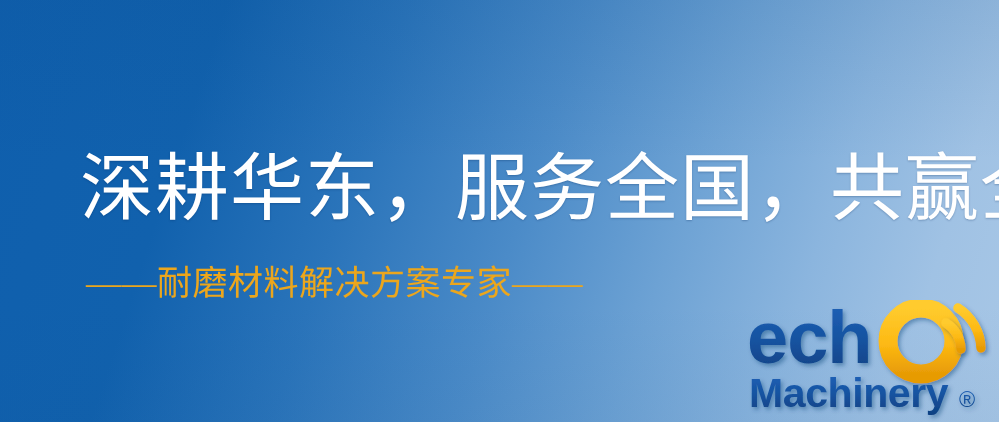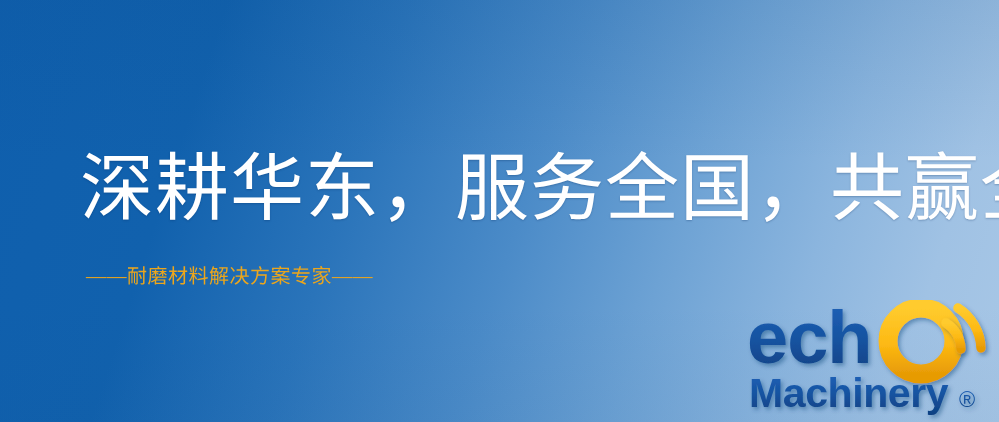--- a/index.html
+++ b/index.html
@@ -56,21 +56,21 @@
     text-shadow: 0 1px 2px rgba(0,40,90,0.28);
     z-index: 3;
   }
 
   .subhead {
     position: absolute;
     left: 86px;
     top: 266px;
     margin: 0;
     font-family: "Liberation Serif", "DejaVu Serif", serif;
-    font-size: 20px;
+    font-size: 35px;
     line-height: 1.0;
     font-weight: 400;
     color: #ecA61c;
     letter-spacing: 0.5px;
     white-space: nowrap;
     z-index: 3;
   }
 
   
   .logo {

